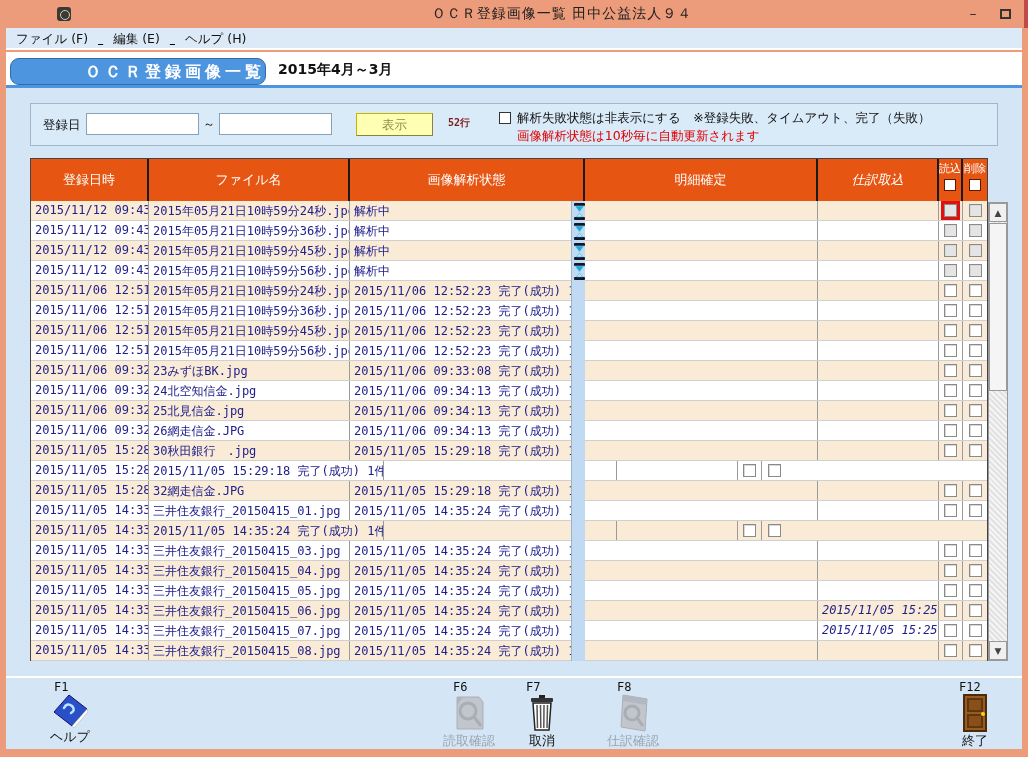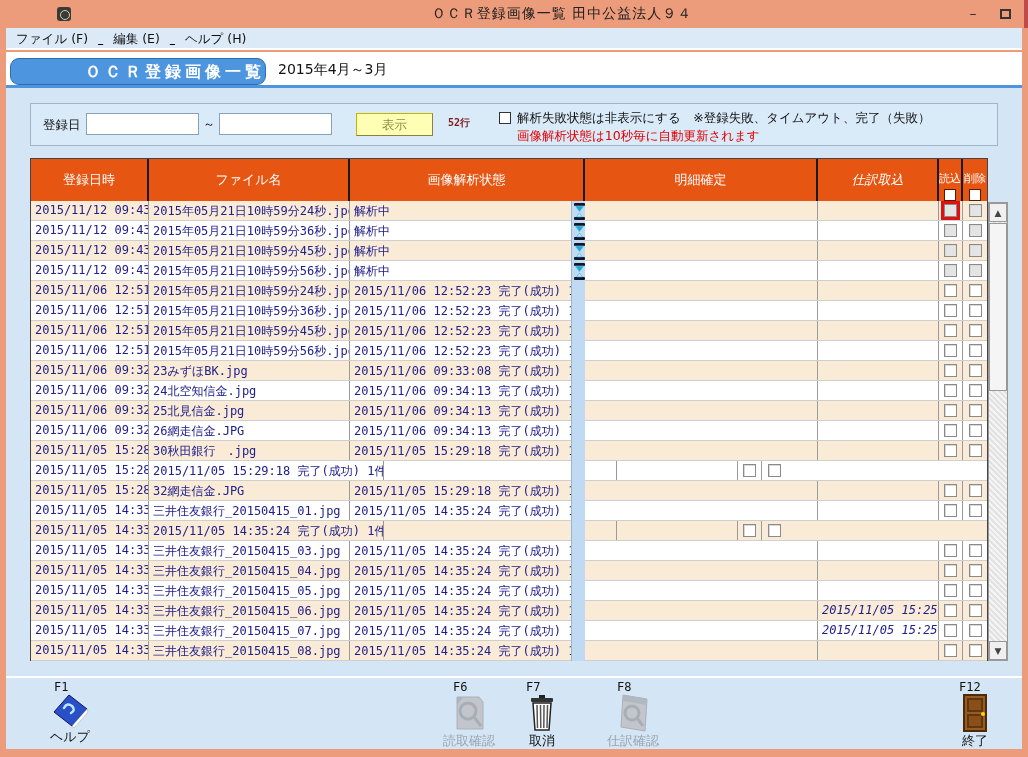--- a/index.html
+++ b/index.html
@@ -17,21 +17,21 @@
   .btn-close { right:8px; width:44px; background:#BE4B48; color:#fff; font-weight:bold; }
   .btn-max .box { display:inline-block; width:11px; height:10px; border:2px solid #333; vertical-align:middle; }
 
   
   .menubar { position:absolute; left:6px; top:28px; width:1016px; height:22px; background:#DCEAF8; border-bottom:2px solid #ffffff;text-decoration:underline; }
   .menu-item { display:inline-block; padding:3px 10px 0 10px; font-size:12.5px; color:#111; }
 
   
   .tabstrip { position:absolute; left:6px; top:52px; width:1016px; height:33px; background:#ffffff; }
   .tab { position:absolute; left:4px; top:6px; width:256px; height:27px; background:#4E95E0; border:1px solid #2F6CB0; border-radius:9px; color:#fff; font-size:16px; font-weight:bold; text-align:right; line-height:25px; letter-spacing:4px; }
-  .period { position:absolute; left:272px; top:9px; font-size:14px; color:#111; }
+  .period { position:absolute; left:272px; top:9px; font-size:14px; color:#111;font-weight:bold; }
   .blue-line { position:absolute; left:6px; top:85px; width:1016px; height:3px; background:#4E95E0; }
 
   
   .body-area { position:absolute; left:6px; top:88px; width:1016px; height:661px; background:#D4E6F6; }
 
   
   .filter-panel { position:absolute; left:30px; top:103px; width:968px; height:43px; background:#D9EAF9; border:1px solid #9FB6CB; }
   .f-label { position:absolute; left:12px; top:13px; font-size:12.5px; color:#111; }
   .date-input { position:absolute; top:9px; width:113px; height:22px; background:#fff; border:1px solid #8AA2B8; }
   .in1 { left:55px; } .in2 { left:188px; }
@@ -40,21 +40,21 @@
   .rowcount { position:absolute; left:417px; top:12px; font-size:10px; color:#7f1d1d; font-weight:bold; font-family:"DejaVu Sans Mono",monospace;text-align:center; }
   .hide-chk { position:absolute; left:468px; top:8px; width:12px; height:12px; background:#fff; border:1px solid #333; }
   .hide-lbl { position:absolute; left:486px; top:6px; font-size:12.5px; color:#111; }
   .auto-note { position:absolute; left:486px; top:24px; font-size:12.5px; color:#E00000; }
 
   
   .grid { position:absolute; left:30px; top:158px; width:958px; height:503px; background:#fff; border:1px solid #444; }
   .ghead { position:absolute; left:0; top:0; width:956px; height:42px; display:flex; }
   .hcell { background:#E75513; color:#fff; font-size:13px; display:flex; align-items:center; justify-content:center; border-right:2px solid #1a1a1a; }
   .hcell:last-child { border-right:none; }
-  .hchk { flex-direction:column; justify-content:flex-end; padding-top:2px; font-size:11px; gap:3px; }
+  .hchk { flex-direction:column; justify-content:flex-start; padding-top:2px; font-size:11px; gap:3px; }
   .hchk .cb { width:12px; height:12px; background:#fff; border:1px solid #5a1a00; }
   .gbody { position:absolute; left:0; top:42px; width:956px; height:460px; }
   .trow { display:flex; height:20px; border-bottom:1px solid #cfcfcf; }
   .trow.odd  { background:#FAEBD7; }
   .trow.even { background:#FFFFFF; }
   .cell { height:19px; border-right:1px solid #9a9a9a; font-size:12px; color:#20208C; overflow:hidden; white-space:nowrap; padding:2px 0 0 4px; font-family:"DejaVu Sans Mono","DejaVu Sans",monospace; }
   .c1 { width:118px; } .c2 { width:201px; } .c3 { width:235px; position:relative; }
   .c4 { width:233px; } .c5 { width:121px;font-style:italic; }
   .c6 { width:24px; } .c7 { width:24px; border-right:none; }
   .cellchk { display:flex; align-items:center; justify-content:center; padding:0; }

